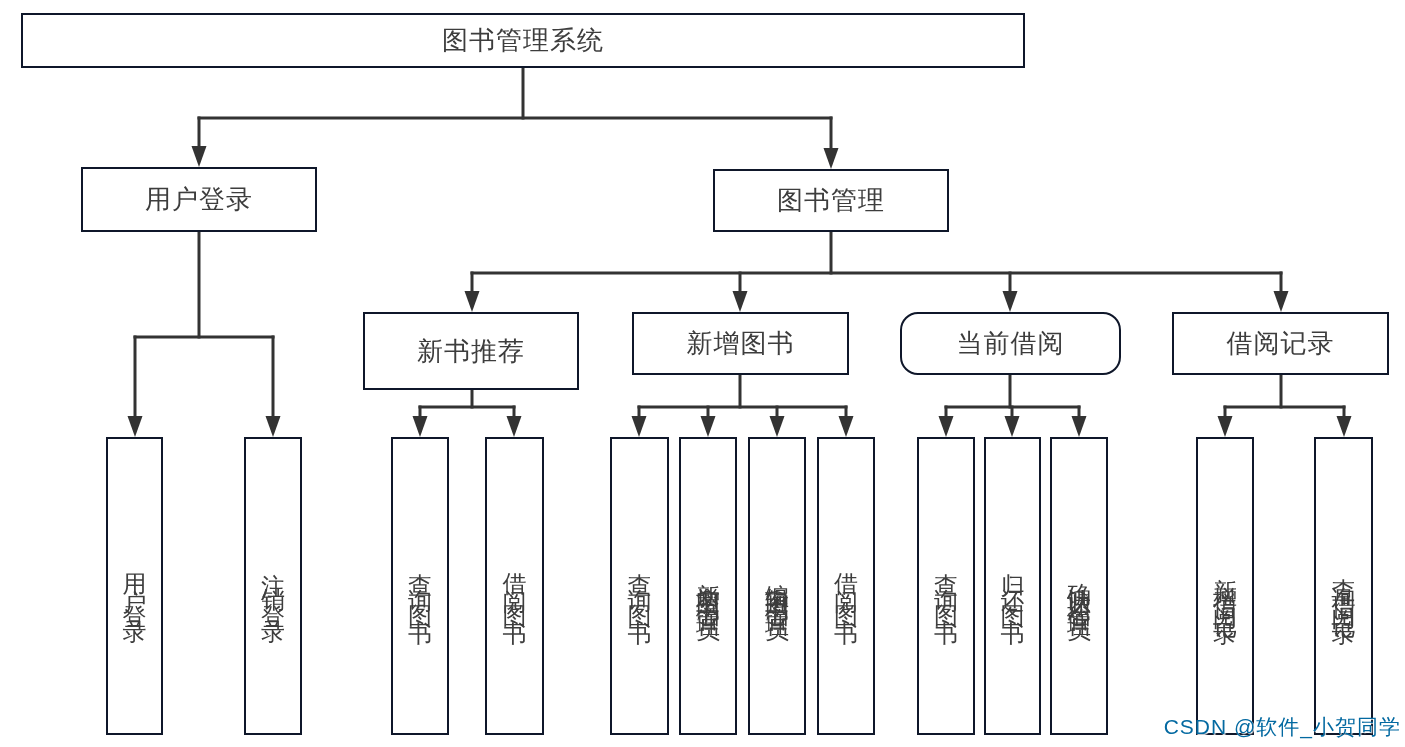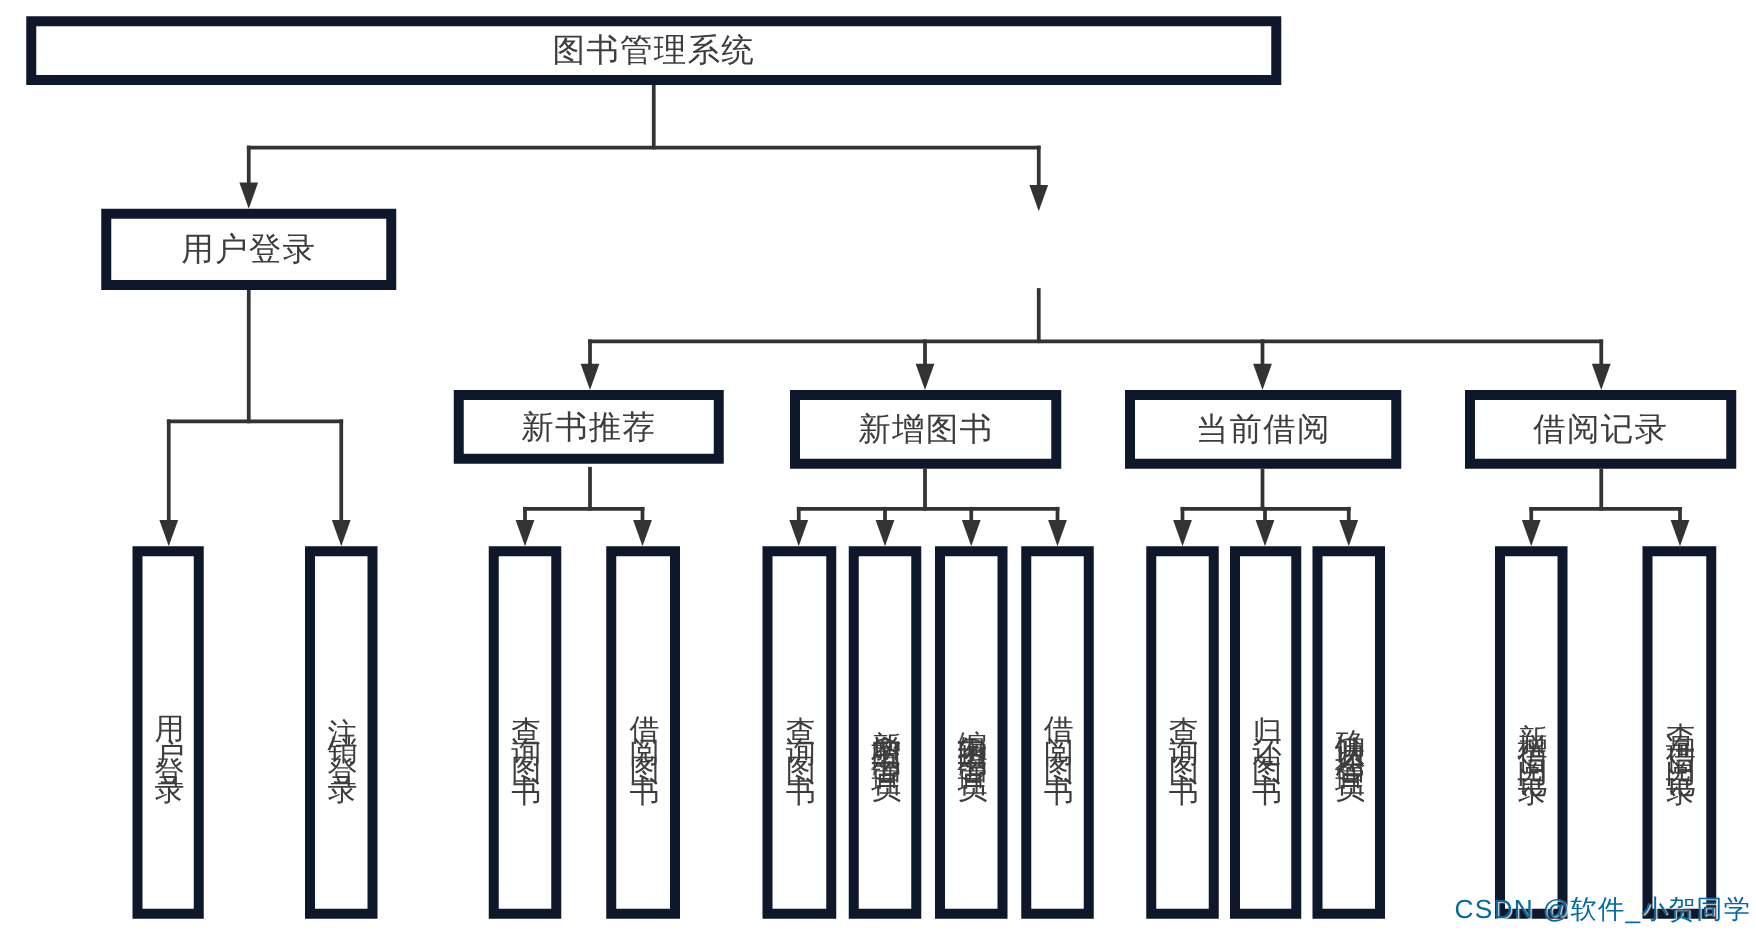--- a/index.html
+++ b/index.html
@@ -18,21 +18,21 @@
   #connectors {
     position: absolute;
     left: 0;
     top: 0;
     width: 1405px;
     height: 747px;
   }
   .node {
     position: absolute;
     box-sizing: border-box;
-    border: 8px solid #0f172a;
+    border: 2px solid #0f172a;
     background: #ffffff;
     display: flex;
     align-items: center;
     justify-content: center;
   }
   .node .h-text {
     font-size: 26px;
     color: #3d3d3d;
     letter-spacing: 1px;
     white-space: nowrap;
@@ -127,28 +127,31 @@
     </g>
   </svg>
 
   <div class="node" style="left:21px; top:13px; width:1004px; height:55px;">
     <span class="h-text">图书管理系统</span>
   </div>
 
   <div class="node" style="left:81px; top:167px; width:236px; height:65px;">
     <span class="h-text">用户登录</span>
   </div>
-
-  <div class="node" style="left:363px; top:312px; width:216px; height:59px;text-align:center;">
+  <div class="node" style="left:713px; top:169px; width:236px; height:63px;">
+    <span class="h-text">图书管理</span>
+  </div>
+
+  <div class="node" style="left:363px; top:312px; width:216px; height:78px;text-align:center;">
     <span class="h-text">新书推荐</span>
   </div>
   <div class="node" style="left:632px; top:312px; width:217px; height:63px;">
     <span class="h-text">新增图书</span>
   </div>
-  <div class="node" style="left:900px; top:312px; width:221px; height:63px;">
+  <div class="node" style="left:900px; top:312px; width:221px; height:63px;border-radius:18px;">
     <span class="h-text">当前借阅</span>
   </div>
   <div class="node" style="left:1172px; top:312px; width:217px; height:63px;">
     <span class="h-text">借阅记录</span>
   </div>
 
   <div class="node leaf" style="left:106px; top:437px; width:57px; height:298px;">
     <span class="v-text">用户登录</span>
   </div>
   <div class="node leaf" style="left:244px; top:437px; width:58px; height:298px;">

